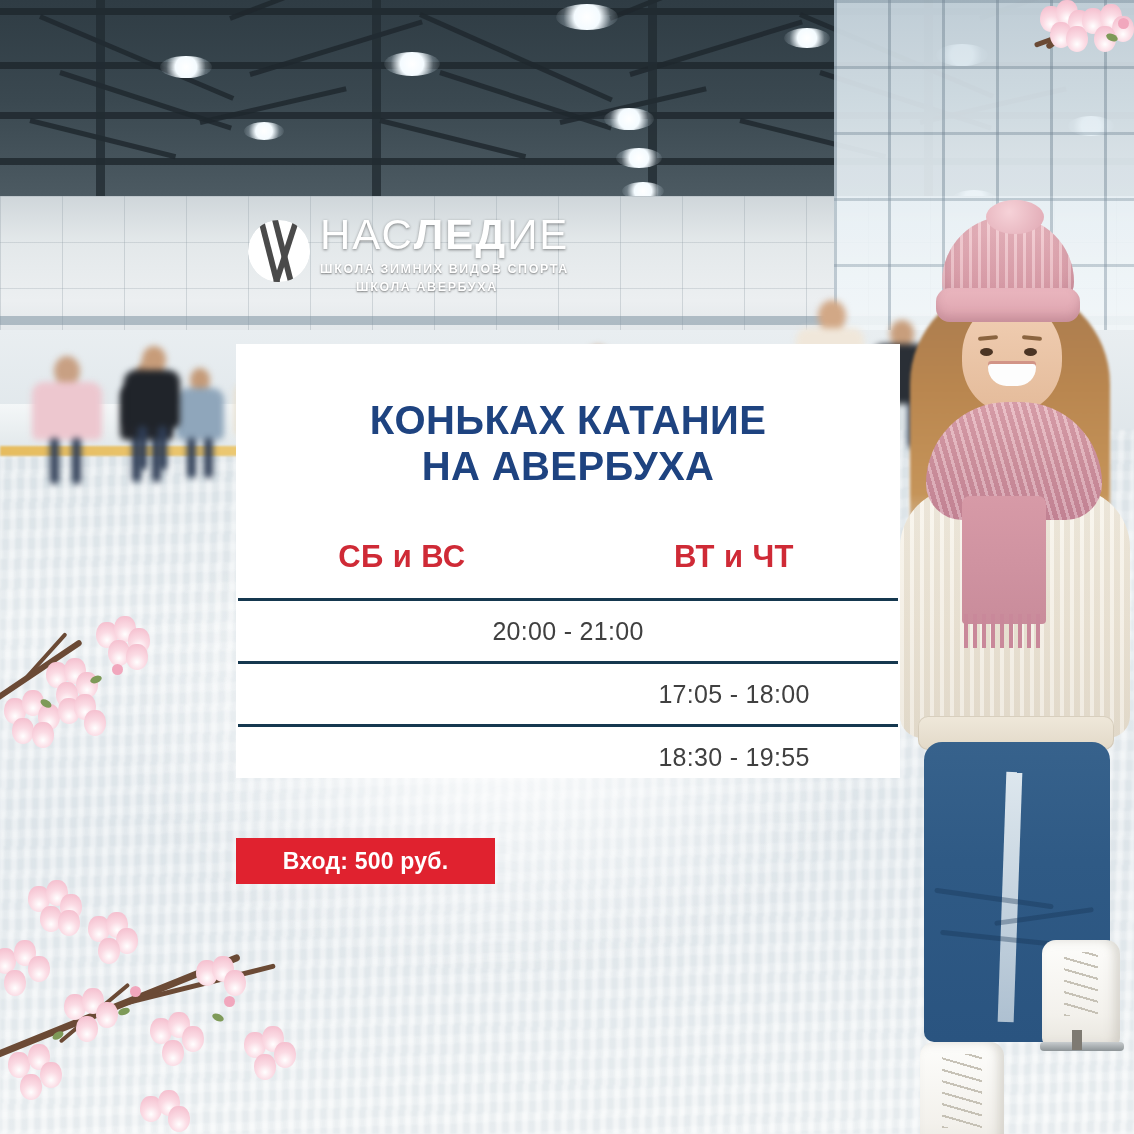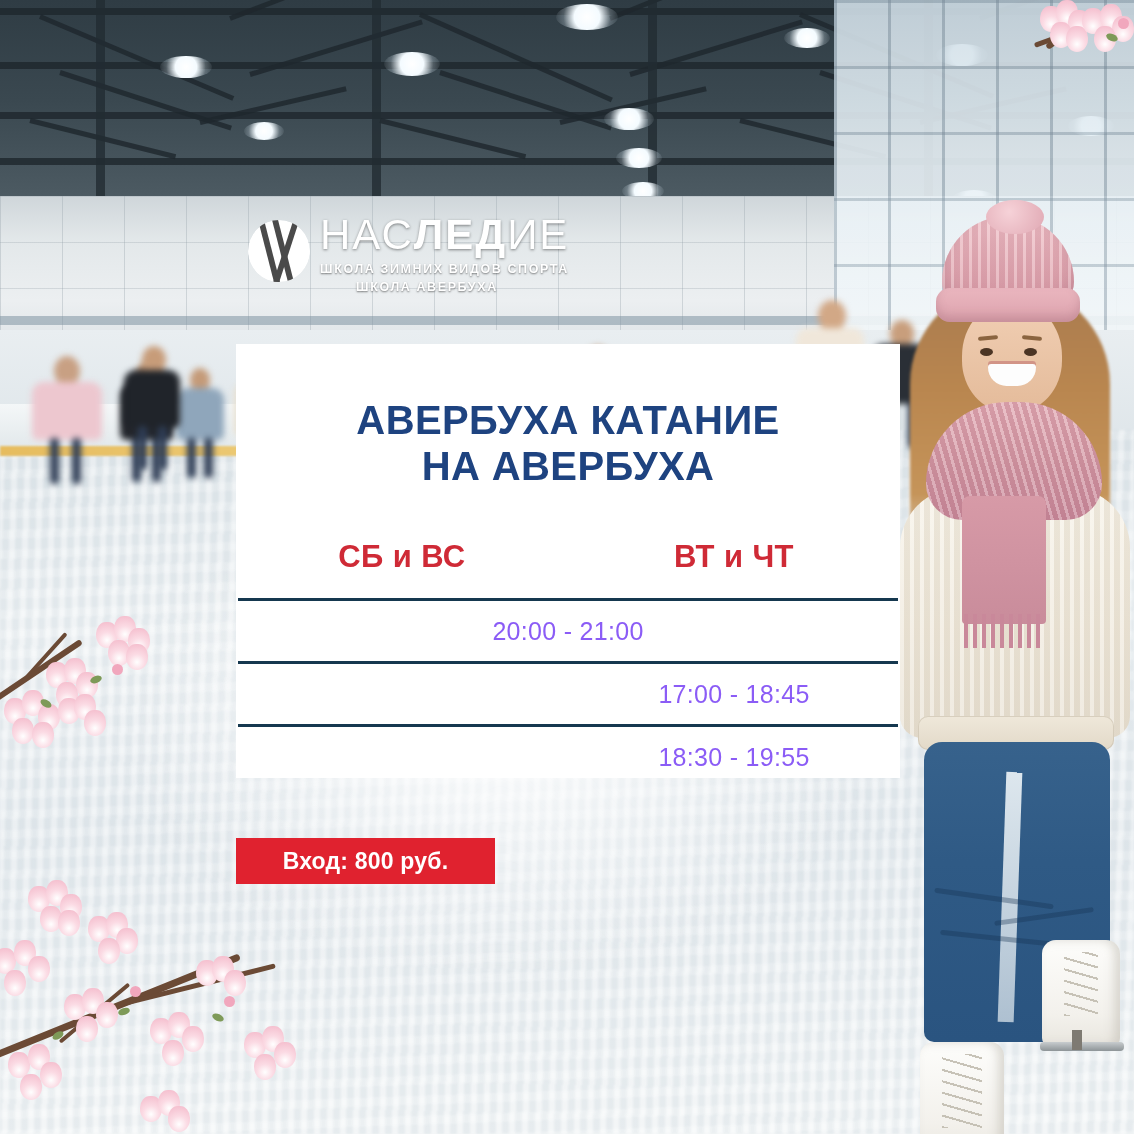--- a/index.html
+++ b/index.html
@@ -240,21 +240,21 @@
 
   .days{
     position:absolute;left:0;top:195px;width:664px;height:50px;
     display:flex;
   }
   .day-col{flex:1;text-align:center;color:#cf2a36;font-weight:700;font-size:31px;letter-spacing:.4px;}
 
   .rows{position:absolute;left:0;top:254px;width:664px;}
   .hr{height:3px;background:#15384f;margin:0 2px;}
   .row{height:60px;display:flex;align-items:center;}
-  .cell{flex:1;text-align:center;color:#8b5cf6;font-size:25px;letter-spacing:.3px;}
+  .cell{flex:1;text-align:center;color:#404040;font-size:25px;letter-spacing:.3px;}
 
   .pricebar{position:absolute;left:236px;top:838px;height:46px;display:flex;align-items:center;justify-content:center;}
   .price-left{
     width:259px;background:#e0222f;color:#fff;font-weight:700;font-size:23px;letter-spacing:.2px;
   }
   .price-right{
     left:499px;width:401px;background:#1e4380;color:#fff;font-weight:700;font-size:23px;letter-spacing:.2px;
   }
 </style>
 </head>
@@ -560,44 +560,44 @@
       <span class="thin">НАС</span><span class="bold">ЛЕД</span><span class="thin">ИЕ</span>
     </div>
     <div class="logo-sub1">ШКОЛА ЗИМНИХ ВИДОВ СПОРТА</div>
     <div class="logo-sub2">ШКОЛА АВЕРБУХА</div>
   </div>
 
 
   <div class="card">
 
     <div class="card-title">
-      <span class="l1">АВЕРБУХА КАТАНИЕ</span>
+      <span class="l1">КОНЬКАХ КАТАНИЕ</span>
       <span class="l2">НА АВЕРБУХА</span>
     </div>
 
     <div class="days">
       <div class="day-col">СБ и ВС</div>
       <div class="day-col">ВТ и ЧТ</div>
     </div>
 
     <div class="rows">
       <div class="hr"></div>
       <div class="row">
         <div class="cell">20:00 - 21:00</div>
       </div>
       <div class="hr"></div>
       <div class="row">
         <div class="cell"></div>
-        <div class="cell">17:00 - 18:45</div>
+        <div class="cell">17:05 - 18:00</div>
       </div>
       <div class="hr"></div>
       <div class="row">
         <div class="cell"></div>
         <div class="cell">18:30 - 19:55</div>
       </div>
     </div>
   </div>
 
   <div class="pricebar price-left">
-    <span>Вход: 800 руб.</span>
+    <span>Вход: 500 руб.</span>
   </div>
 
 </div>
 
 </body></html>

